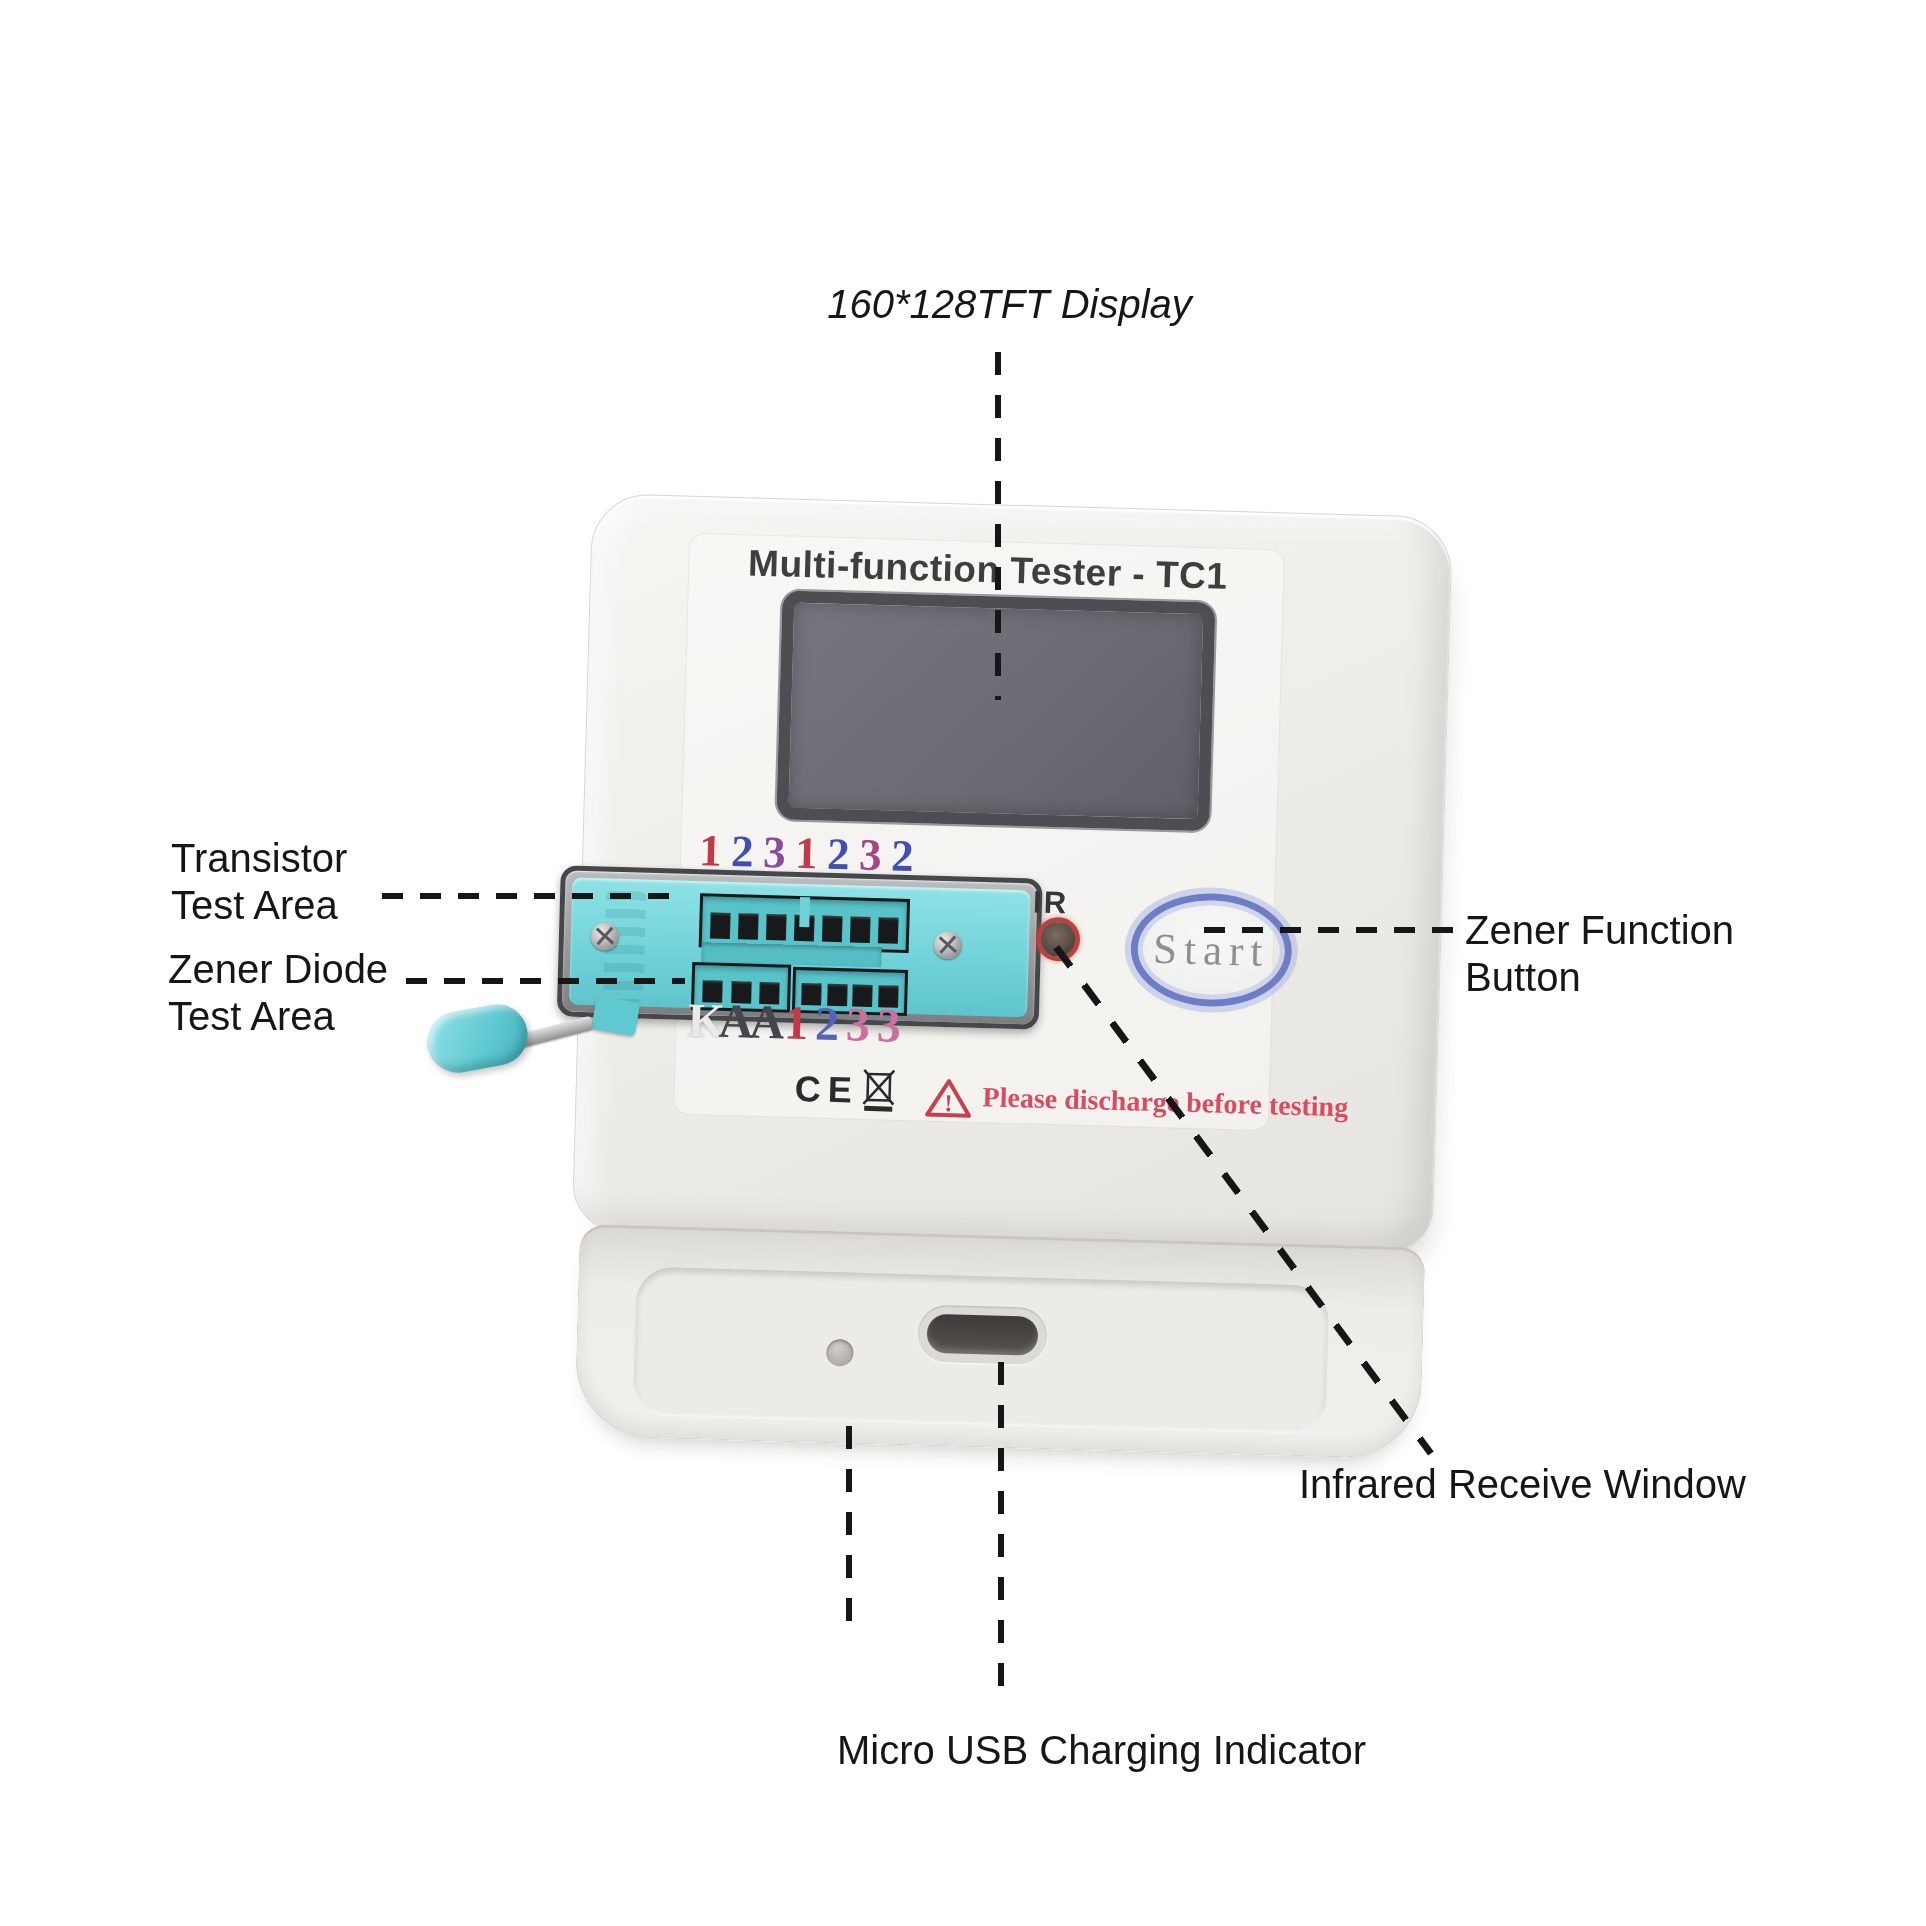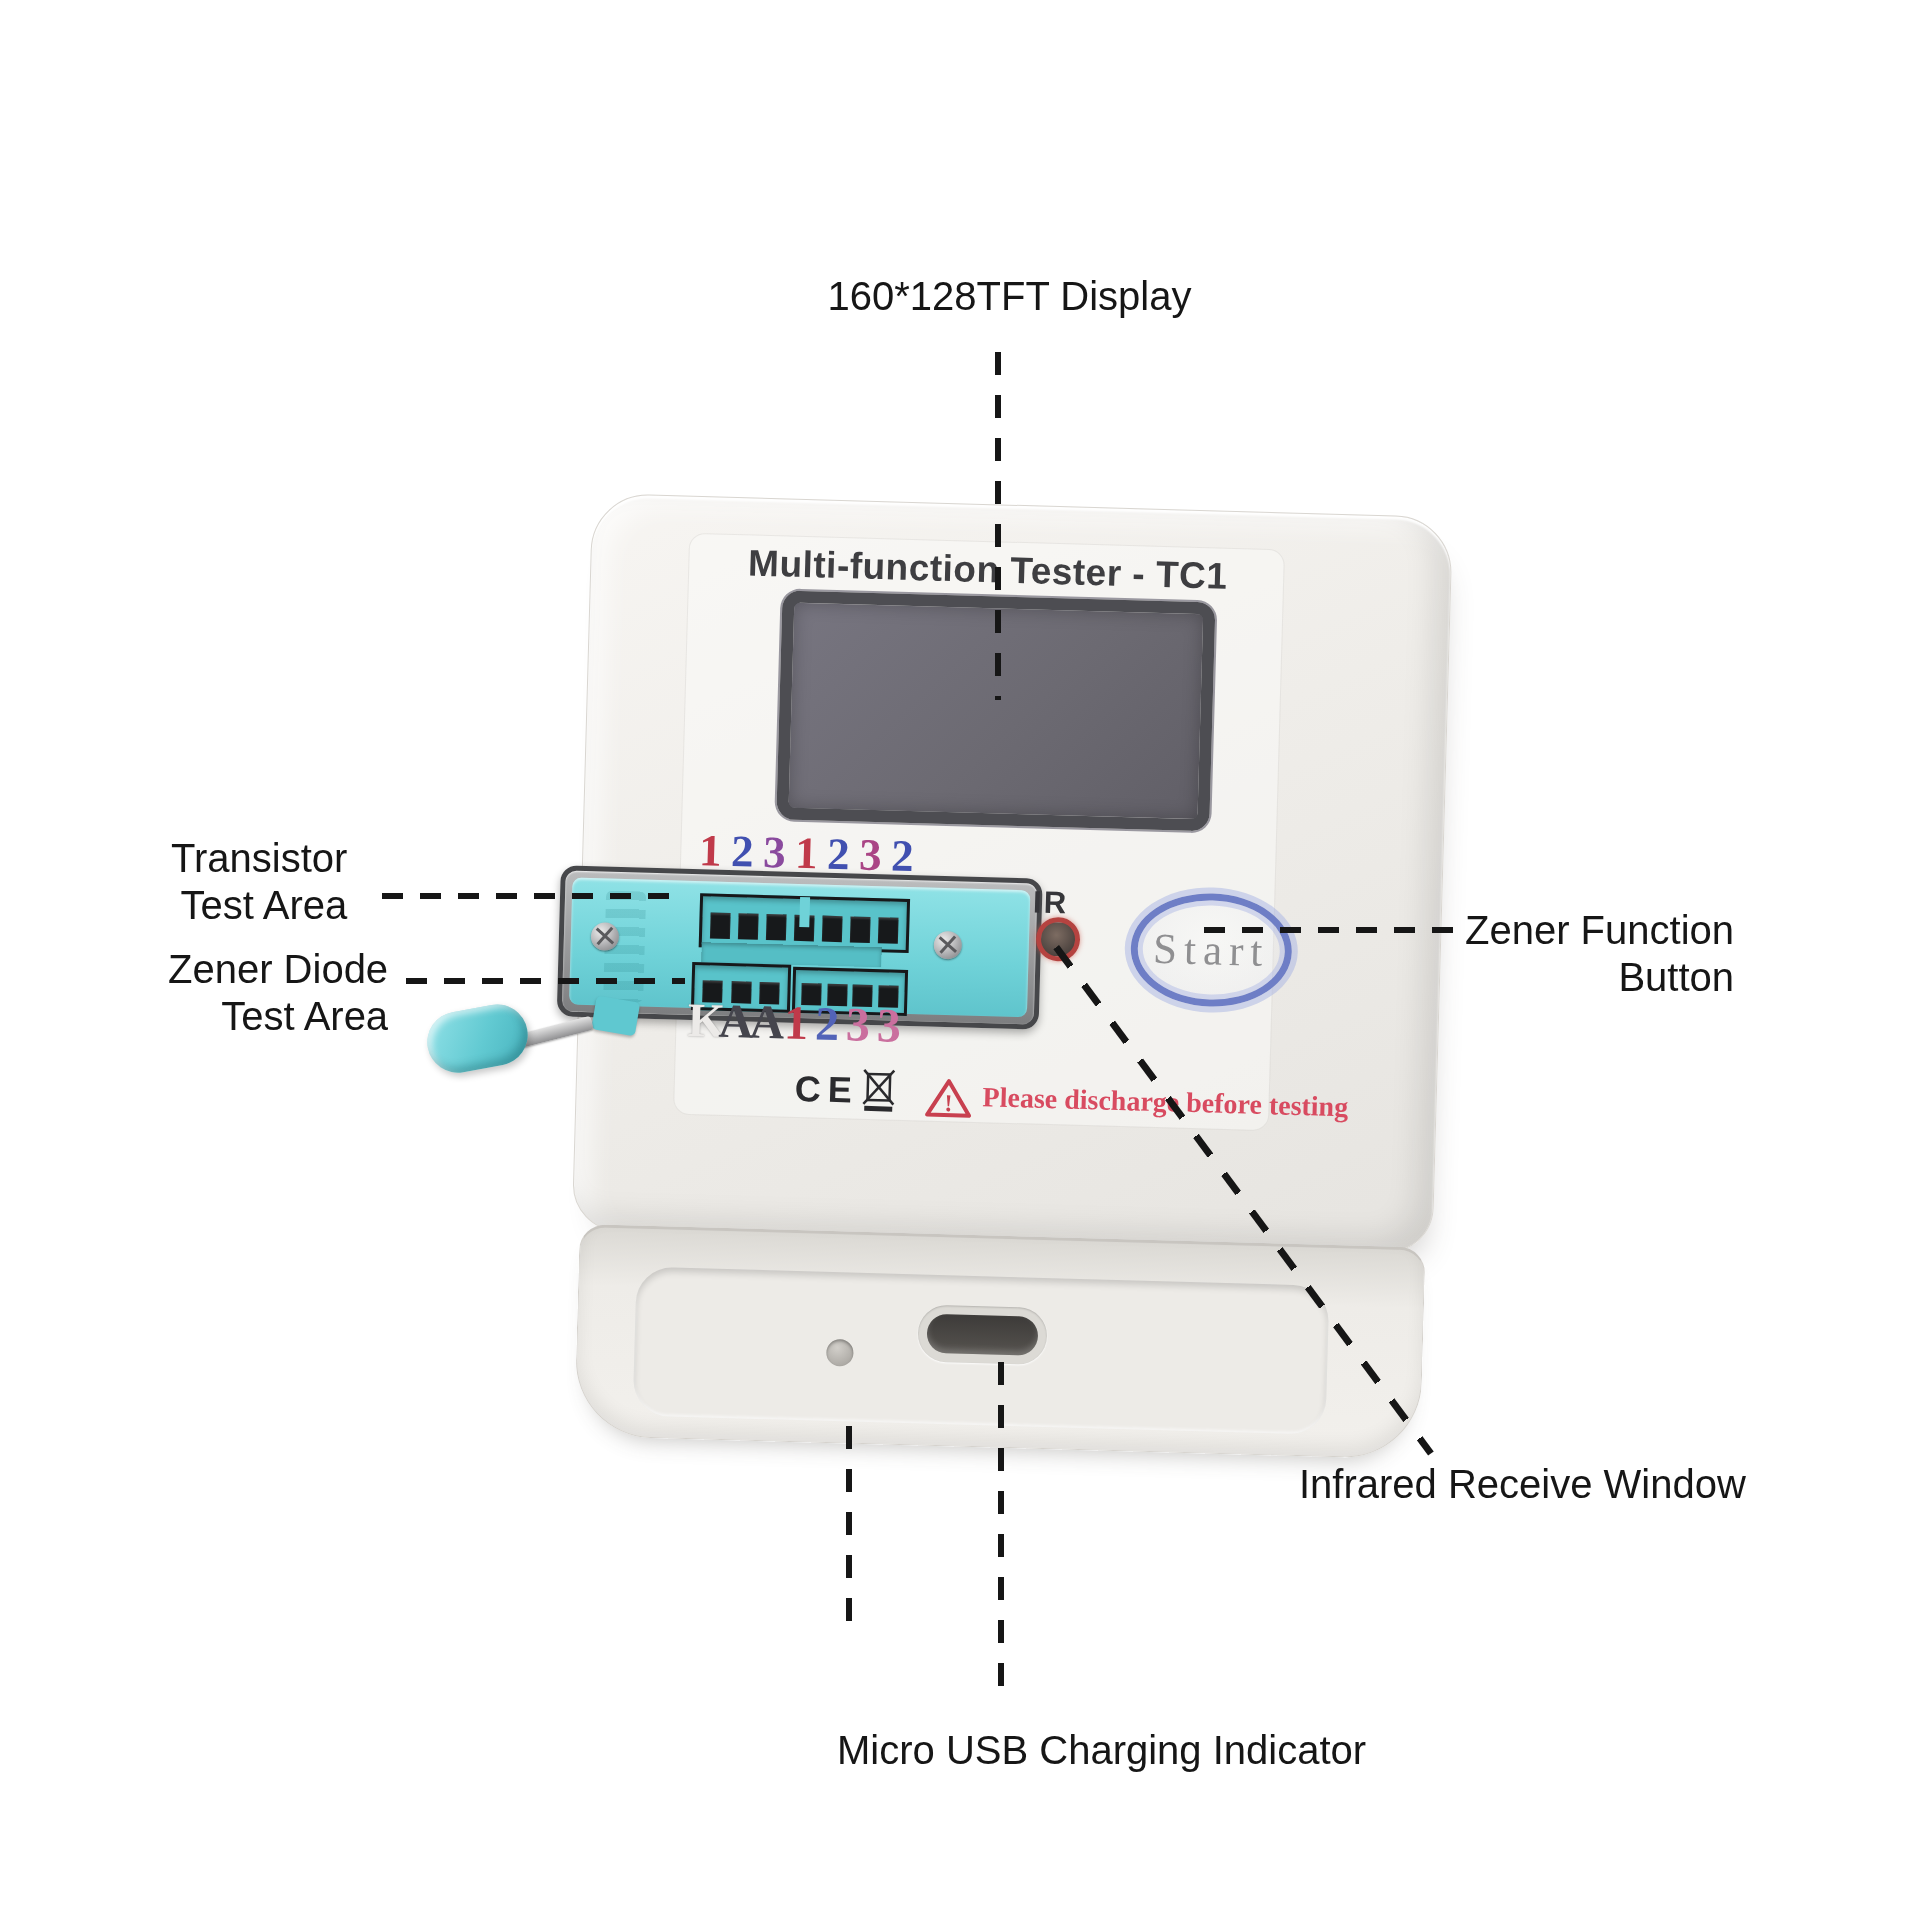--- a/index.html
+++ b/index.html
@@ -1,20 +1,20 @@
 <!DOCTYPE html>
 <html><head>
 <meta charset="utf-8">
 <style>
   html,body{margin:0;padding:0;background:#ffffff;}
   #canvas{position:relative;width:1927px;height:1927px;background:#ffffff;overflow:hidden;
           font-family:"Liberation Sans",sans-serif;}
 
   
-  .ann{position:absolute;color:#161616;font-size:40px;line-height:47px;white-space:nowrap;text-align:right;}
+  .ann{position:absolute;color:#161616;font-size:40px;line-height:47px;white-space:nowrap;}
   .ann.center{text-align:center;}
 
   
   .dash-h{position:absolute;height:6px;
           background:repeating-linear-gradient(90deg,#161616 0 21px,transparent 21px 38px);}
   .dash-v{position:absolute;width:6px;
           background:repeating-linear-gradient(180deg,#161616 0 23px,transparent 23px 43px);}
   .dash-diag{position:absolute;height:7px;transform-origin:0 0;
           background:repeating-linear-gradient(90deg,#161616 0 24px,transparent 24px 47px);}
 
@@ -224,21 +224,21 @@
     <div class="side">
       <div class="panel">
         <div class="led"></div>
         <div class="usb">
           <div class="usb-inner"></div>
         </div>
       </div>
     </div>
   </div>
 
-  <div class="ann center" style="left:782px;top:273px;width:455px;">160*128TFT Display</div>
+  <div class="ann center" style="left:782px;top:281px;width:455px;font-style:italic;">160*128TFT Display</div>
   <div class="dash-v" style="left:995px;top:352px;height:348px;"></div>
 
   <div class="ann" style="left:171px;top:835px;">
     <div>Transistor</div>
     <div>Test Area</div>
   </div>
   <div class="dash-h" style="left:382px;top:893px;width:297px;"></div>
 
   <div class="ann" style="left:168px;top:946px;">
     <div>Zener Diode</div>

